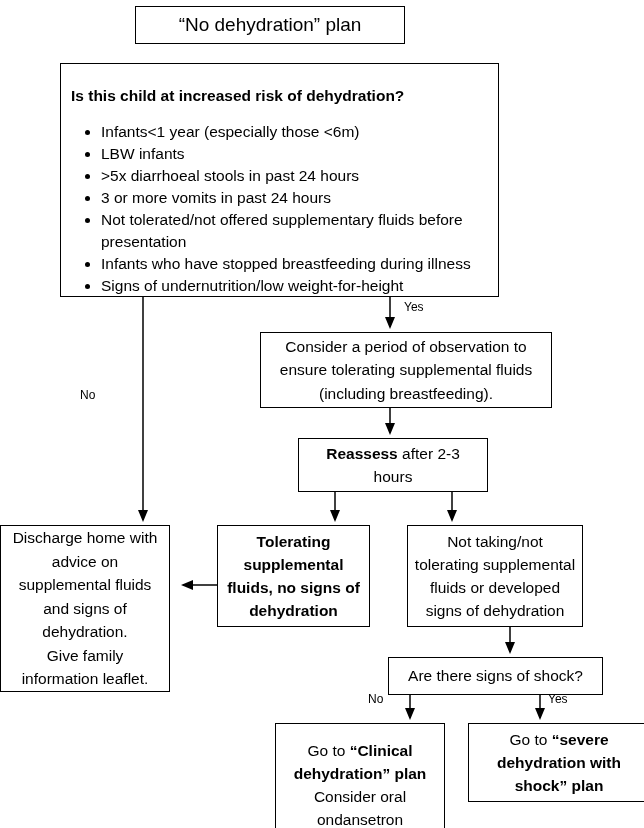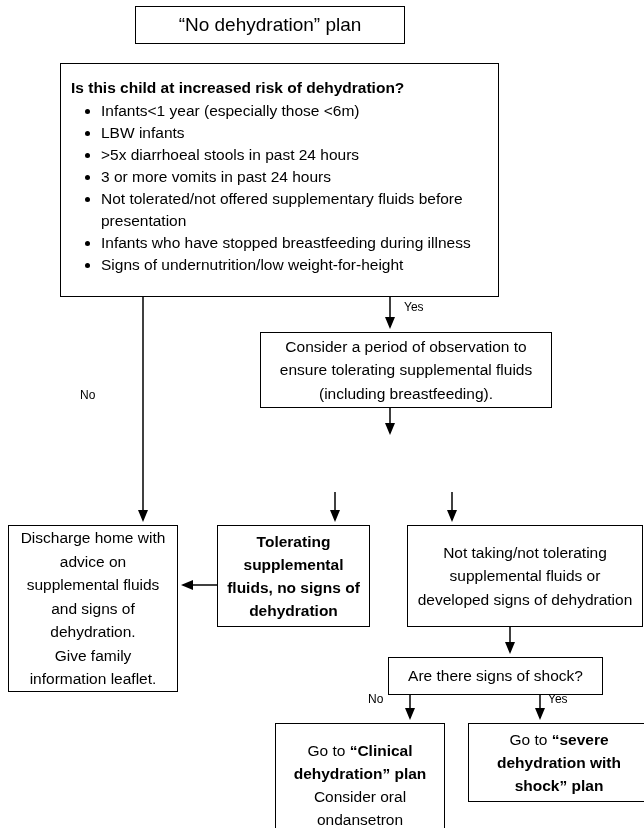--- a/index.html
+++ b/index.html
@@ -32,34 +32,34 @@
     font-size: 15.5px;
     line-height: 1.5;
     z-index: 2;
     padding: 18px 6px;
   }
   .b { font-weight: bold; }
   .title-box { left: 135px; top: 6px; width: 270px; height: 33px; font-size: 19px; }
   .risk-box {
     left: 60px; top: 63px; width: 439px; height: 234px;
     display: block; text-align: left;
-    padding: 13px 10px;
+    padding: 21px 10px;
     font-size: 15.5px; line-height: 1.42;
   }
   .risk-box .heading { font-weight: bold; }
   .risk-box ul {
-    margin: 1px 0 0 0;
+    margin: 14px 0 0 0;
     padding-left: 30px;
     list-style: disc outside;
   }
   .observation-box { left: 260px; top: 332px; width: 292px; height: 76px; align-items: center; }
   .reassess-box   { left: 298px; top: 438px; width: 190px; height: 54px; }
-  .discharge-box  { left: 8px;   top: 525px; width: 170px; height: 167px; line-height: 1.52; }
+  .discharge-box  { left: 0;   top: 525px; width: 170px; height: 167px; line-height: 1.52; }
   .tolerating-box { left: 217px; top: 525px; width: 153px; height: 102px; font-weight: bold; }
-  .nottaking-box  { left: 407px; top: 525px; width: 236px; height: 102px; }
+  .nottaking-box  { left: 407px; top: 525px; width: 176px; height: 102px; }
   .shock-box      { left: 388px; top: 657px; width: 215px; height: 31px; text-align: right; }
   .clinical-box   { left: 275px; top: 723px; width: 170px; height: 124px; }
   .severe-box     { left: 468px; top: 723px; width: 182px; height: 79px; }
   .edge-label {
     position: absolute;
     font-size: 12px;
     z-index: 2;
     background: transparent;
   }
   .lbl-yes-top   { left: 404px; top: 300px; }
@@ -106,20 +106,23 @@
     </ul>
   </div>
 
   <span class="edge-label lbl-yes-top">Yes</span>
   <span class="edge-label lbl-no-left">No</span>
 
   <div class="box observation-box">
     <span>Consider a period of observation to ensure tolerating supplemental fluids (including breastfeeding).</span>
   </div>
 
+  <div class="box reassess-box">
+    <span><span class="b">Reassess</span><span> after 2-3 hours</span></span>
+  </div>
 
   <div class="box discharge-box">
     <div>
       <div>Discharge home with advice on supplemental fluids and signs of dehydration.</div>
       <div>Give family information leaflet.</div>
     </div>
   </div>
 
   <div class="box tolerating-box">
     <span>Tolerating supplemental fluids, no signs of dehydration</span>

